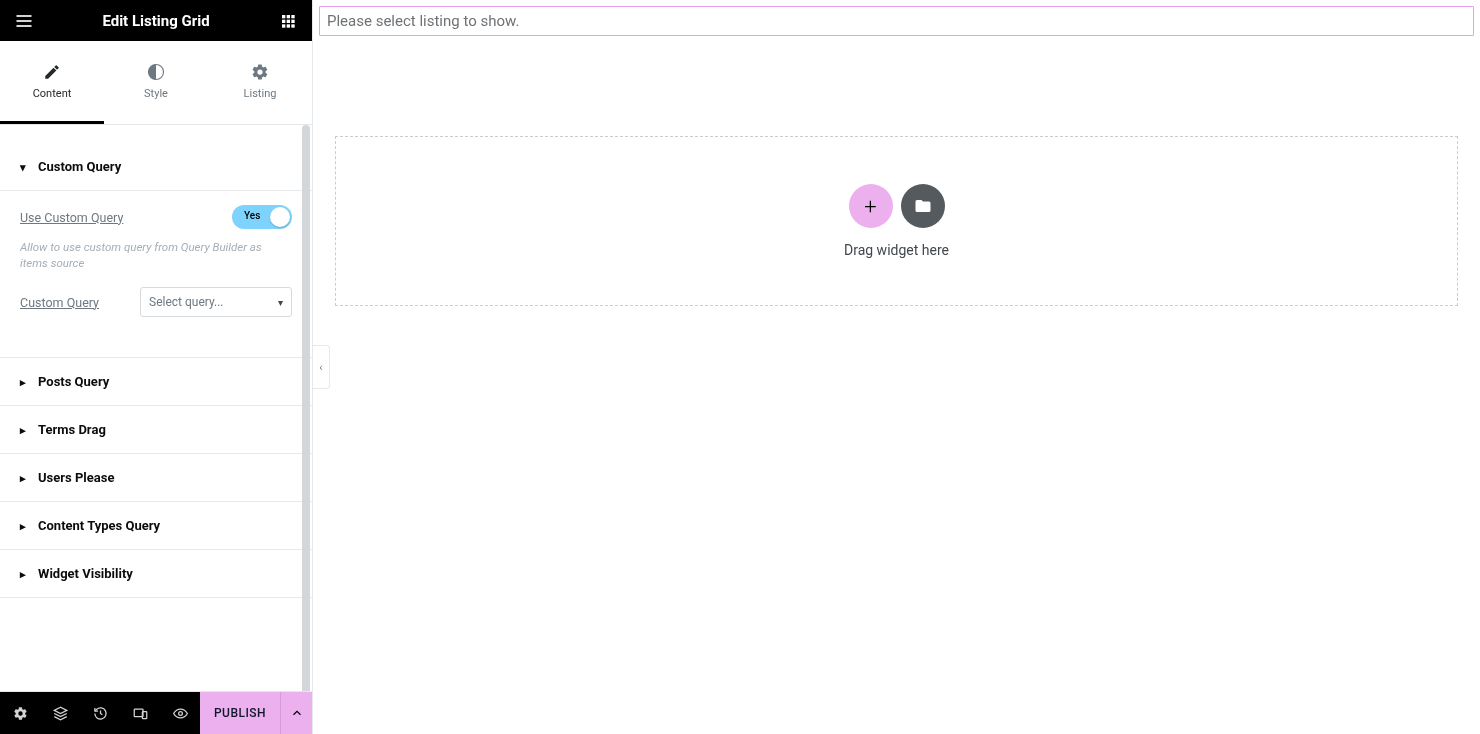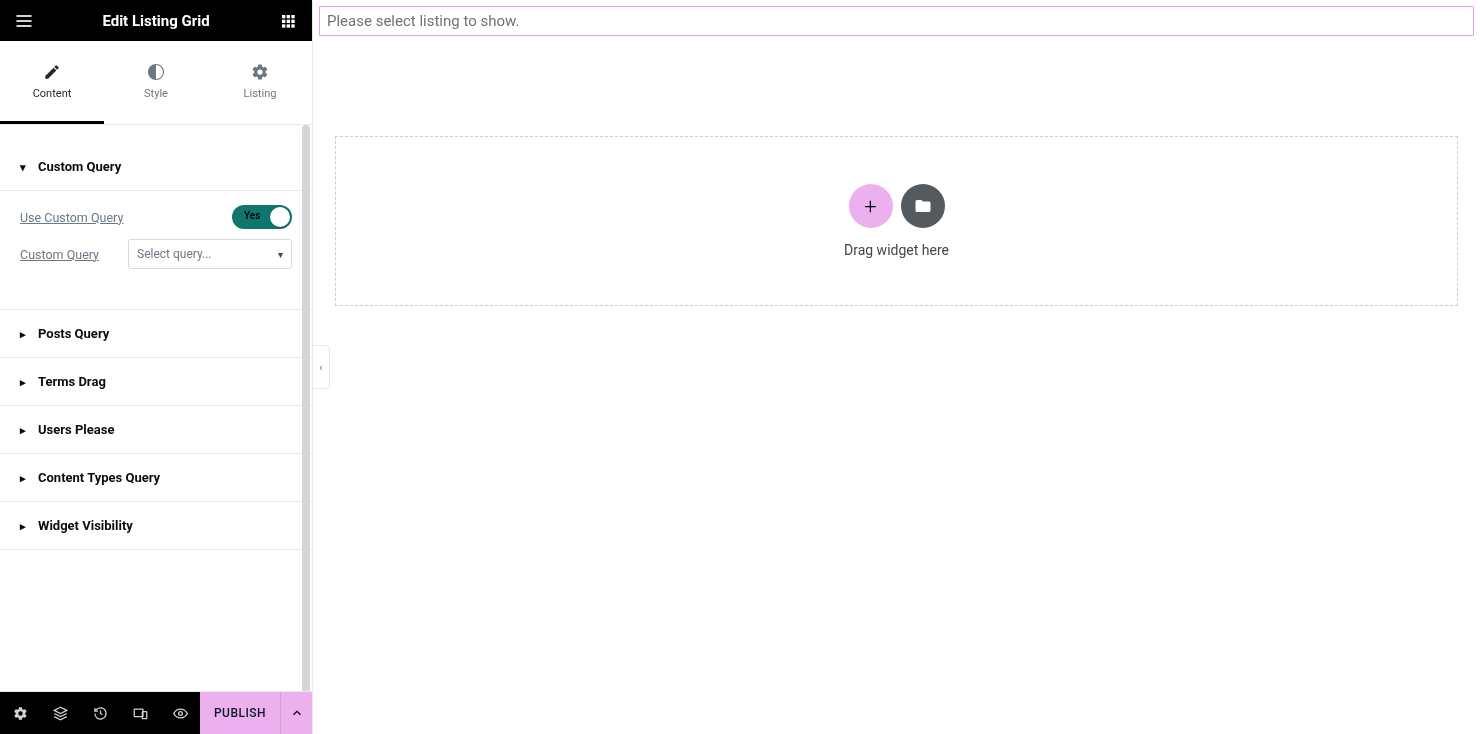--- a/index.html
+++ b/index.html
@@ -109,41 +109,41 @@
   .section-body {
     padding: 14px 20px 30px 20px;
     border-bottom: 1px solid #e6e9ec;
   }
 
   .row { display:flex; align-items:center; justify-content:space-between; margin-bottom: 10px; }
   .row-label { font-size: 12.5px; color: #6d7882; text-decoration: underline; }
 
   .toggle {
     width: 60px; height: 24px;
-    background: #0f766e;
+    background: #7dd3fc;
     border-radius: 12px;
     position: relative;
     cursor: pointer;
     display:flex; align-items:center;
   }
   .toggle .knob {
     position: absolute; right: 2px; top: 2px;
     width: 20px; height: 20px; border-radius: 50%;
     background: #ffffff;
     box-shadow: 0 1px 2px rgba(0,0,0,.2);
   }
   .toggle .yes {
     position: absolute; left: 12px; top: 5px;
     font-size: 10px; color: #000; font-weight: 500;
   }
 
   .hint { font-size: 11.5px; font-style: italic; color: #a4afb7; line-height: 1.4; margin: 6px 0 16px; }
 
   .select {
-    height: 30px; width: 164px;
+    height: 30px; width: 152px;
     border: 1px solid #d5dadf;
     border-radius: 3px;
     background: #ffffff;
     display:flex; align-items:center; justify-content:space-between;
     padding: 0 8px;
     font-size: 12px; color: #6d7882;
     cursor: pointer;
   }
   .select .chev { font-size: 10px; color:#444; }
 
@@ -294,20 +294,21 @@
         <span>Custom Query</span>
       </div>
       <div class="section-body">
         <div class="row">
           <span class="row-label">Use Custom Query</span>
           <div class="toggle">
             <span class="yes">Yes</span>
             <span class="knob"></span>
           </div>
         </div>
+        <div class="hint">Allow to use custom query from Query Builder as items source</div>
         <div class="row">
           <span class="row-label">Custom Query</span>
           <div class="select">
             <span>Select query...</span>
             <span class="chev">▾</span>
           </div>
         </div>
       </div>
 
       <div class="section-h collapsed">

